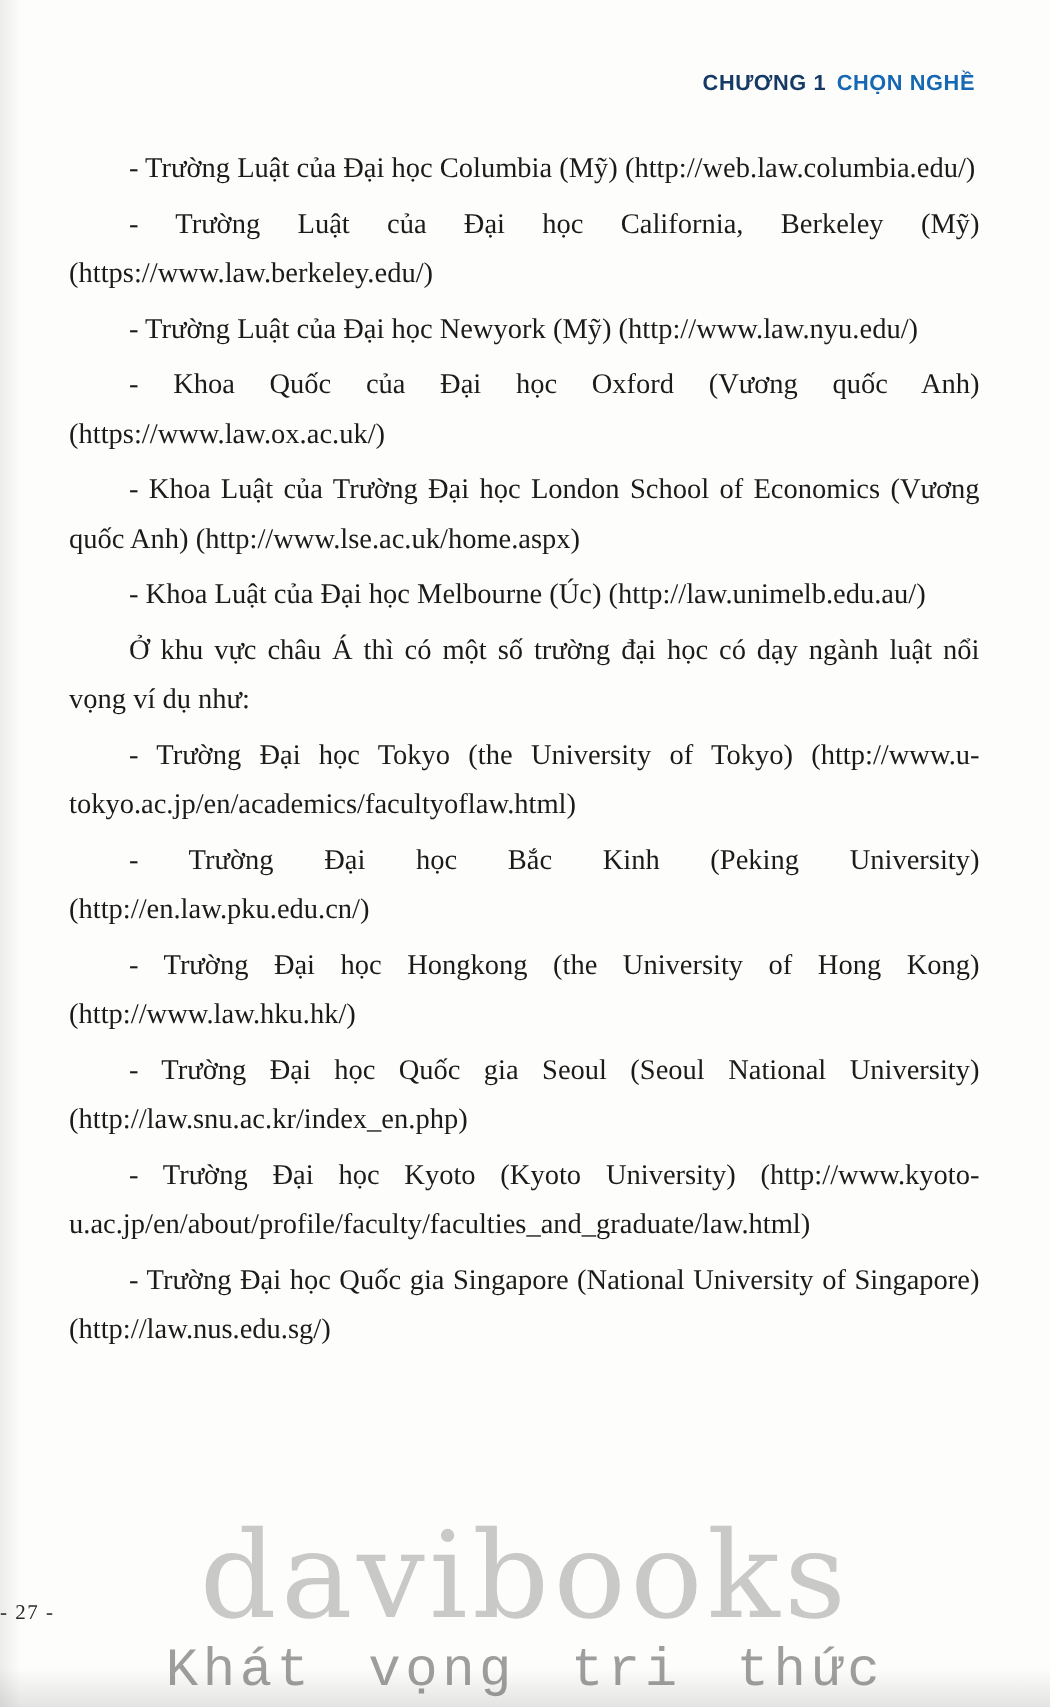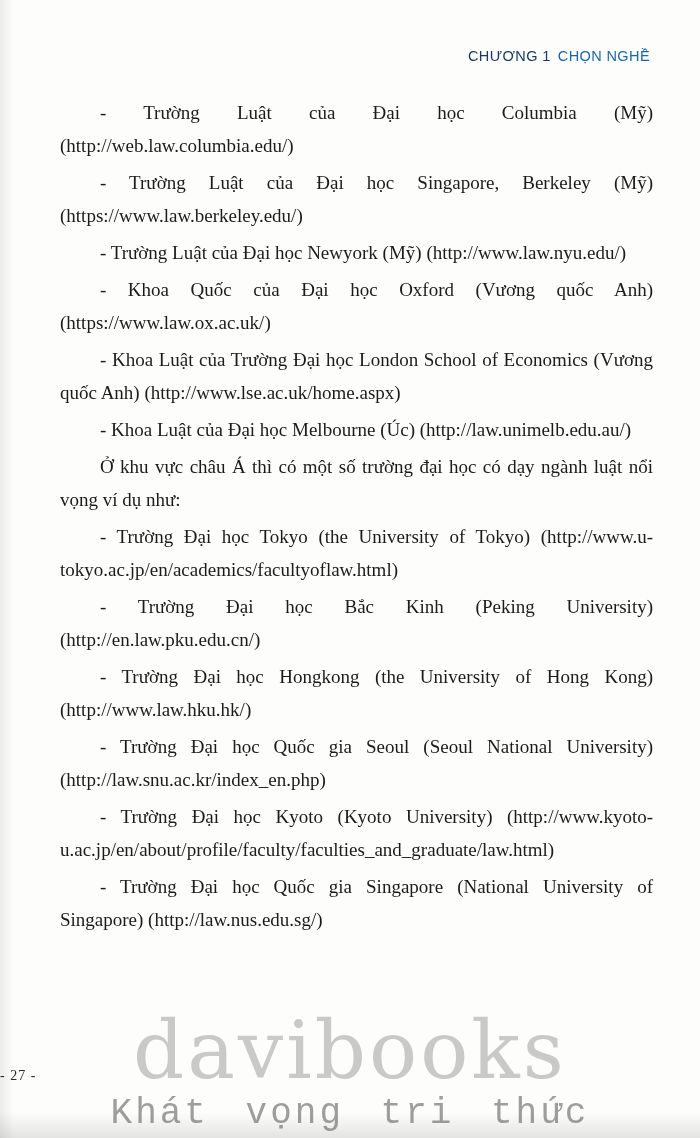--- a/index.html
+++ b/index.html
@@ -32,31 +32,31 @@
     left: 0; right: 0; bottom: 0;
     height: 26px;
     background: linear-gradient(to top, rgba(0,0,0,0.10), rgba(0,0,0,0));
     pointer-events: none;
   }
   .header {
     position: absolute;
     top: 48px;
     right: 50px;
     font-family: "Liberation Sans", sans-serif;
-    font-weight: normal;
+    font-weight: bold;
     font-size: 14.5px;
     letter-spacing: 0.4px;
     white-space: nowrap;
   }
   .header .chapter { color: #163a66; margin-right: 7px; }
   .header .title   { color: #1668b3; }
   .body {
     position: absolute;
     top: 96px;
-    left: 60px;
+    left: 46px;
     right: 47px;
     font-size: 19px;
     line-height: 33px;
     text-align: justify;
   }
   .body p {
     margin: 0 0 4px 0;
     text-indent: 40px;
     overflow-wrap: break-word;
     word-break: break-word;
@@ -100,21 +100,21 @@
 <body>
 
 <div class="page">
 
   <div class="header">
     <span class="chapter">CHƯƠNG 1</span><span class="title">CHỌN NGHỀ</span>
   </div>
 
   <div class="body">
     <p>- Trường Luật của Đại học Columbia (Mỹ) (http://web.law.columbia.edu/)</p>
-    <p>- Trường Luật của Đại học Singapore, Berkeley (Mỹ) (https://www.law.berkeley.edu/)</p>
+    <p>- Trường Luật của Đại học California, Berkeley (Mỹ) (https://www.law.berkeley.edu/)</p>
     <p>- Trường Luật của Đại học Newyork (Mỹ) (http://www.law.nyu.edu/)</p>
     <p>- Khoa Quốc của Đại học Oxford (Vương quốc Anh) (https://www.law.ox.ac.uk/)</p>
     <p>- Khoa Luật của Trường Đại học London School of Economics (Vương quốc Anh) (http://www.lse.ac.uk/home.aspx)</p>
     <p>- Khoa Luật của Đại học Melbourne (Úc) (http://law.unimelb.edu.au/)</p>
     <p>Ở khu vực châu Á thì có một số trường đại học có dạy ngành luật nổi vọng ví dụ như:</p>
     <p>- Trường Đại học Tokyo (the University of Tokyo) (http://www.u-tokyo.ac.jp/en/academics/facultyoflaw.html)</p>
     <p>- Trường Đại học Bắc Kinh (Peking University) (http://en.law.pku.edu.cn/)</p>
     <p>- Trường Đại học Hongkong (the University of Hong Kong) (http://www.law.hku.hk/)</p>
     <p>- Trường Đại học Quốc gia Seoul (Seoul National University) (http://law.snu.ac.kr/index_en.php)</p>
     <p>- Trường Đại học Kyoto (Kyoto University) (http://www.kyoto-u.ac.jp/en/about/profile/faculty/faculties_and_graduate/law.html)</p>

